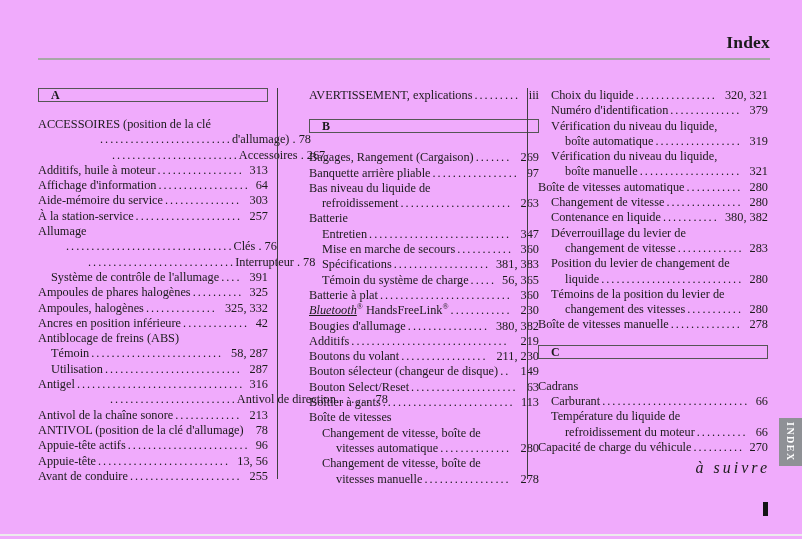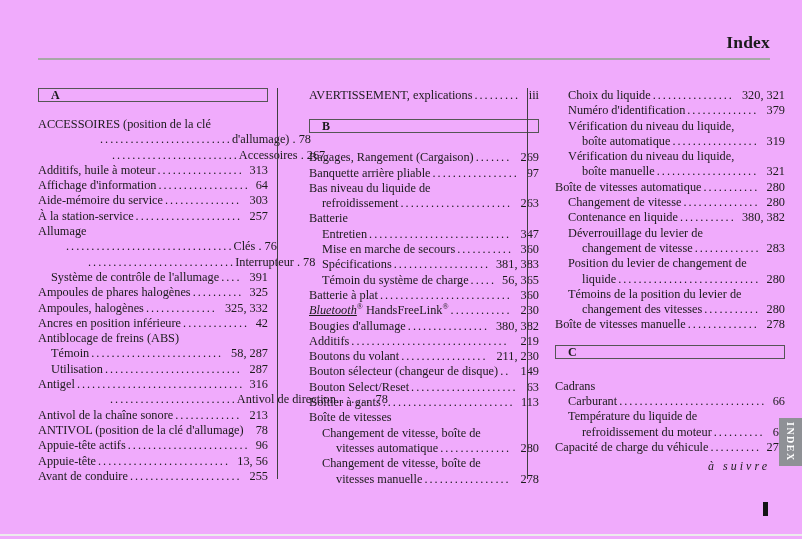--- a/index.html
+++ b/index.html
@@ -1,41 +1,41 @@
 <!DOCTYPE html>
 <html><head>
 <meta charset="utf-8">
 <style>
   html,body{margin:0;padding:0;background:#fff;}
   .page{position:relative;width:802px;height:539px;background:#f0abfc;overflow:hidden;
         font-family:"Liberation Serif",serif;font-size:12.3px;color:#1b1b1b;}
   .title{position:absolute;top:32px;right:32px;font-size:17.5px;font-weight:bold;letter-spacing:.2px;}
   .hrule{position:absolute;top:58px;left:38px;width:732px;height:2px;background:#a7a7a7;}
   .col{position:absolute;top:88px;width:230px;overflow:visible;}
-  .col-a{left:38px;} .col-b{left:288px;margin-left:21px;} .col-c{left:538px;margin-left:17px;}
+  .col-a{left:38px;} .col-b{left:288px;margin-left:21px;} .col-c{left:538px;}
   .vdiv{position:absolute;top:88px;width:1px;height:391px;background:#3f3f3f;}
   .vd1{left:277px;} .vd2{left:527px;}
   .line{display:flex;align-items:baseline;height:15.3px;line-height:15.3px;white-space:nowrap;}
   .lvl1{padding-left:13px;} .lvl2{padding-left:27px;}
   .txt{white-space:nowrap;flex-shrink:0;}
   .dots{flex:1 1 0;min-width:4px;margin:0 2px;letter-spacing:2px;overflow:hidden;white-space:nowrap;text-align:left;}
   .odots{letter-spacing:2px;white-space:nowrap;}
   .pg{white-space:nowrap;margin-left:1px;}
   .lbox{height:14px;line-height:13px;border:1px solid #555;padding-left:12px;font-weight:bold;font-size:12px;margin:0 0 0 0;box-sizing:border-box;}
   .lgap{width:100%;}
   .over{display:block;overflow:visible;}
   .ind{display:inline-block;height:1px;}
   .it{font-style:italic;text-decoration:underline;}
   .sup{font-size:8px;vertical-align:super;line-height:0;}
   .tab{position:absolute;right:0;top:418px;width:23px;height:48px;background:#8f9196;
        display:flex;align-items:center;justify-content:center;}
   .tab span{writing-mode:vertical-rl;color:#fff;font-weight:bold;font-size:10px;letter-spacing:1.5px;
             font-family:"Liberation Serif",serif;}
   .continued{position:absolute;top:459px;left:538px;width:232px;text-align:right;
-             font-style:italic;font-size:12px;letter-spacing:3px;}
+             font-style:italic;font-size:16px;letter-spacing:3px;}
   .pagemark{position:absolute;left:763px;top:502px;width:5px;height:14px;background:#141414;}
   .bedge{position:absolute;left:0;top:534px;width:802px;height:2px;background:#ececec;}
 </style>
 </head>
 <body>
 
 <div class="page">
   <div class="title">Index</div>
   <div class="hrule"></div>
 

